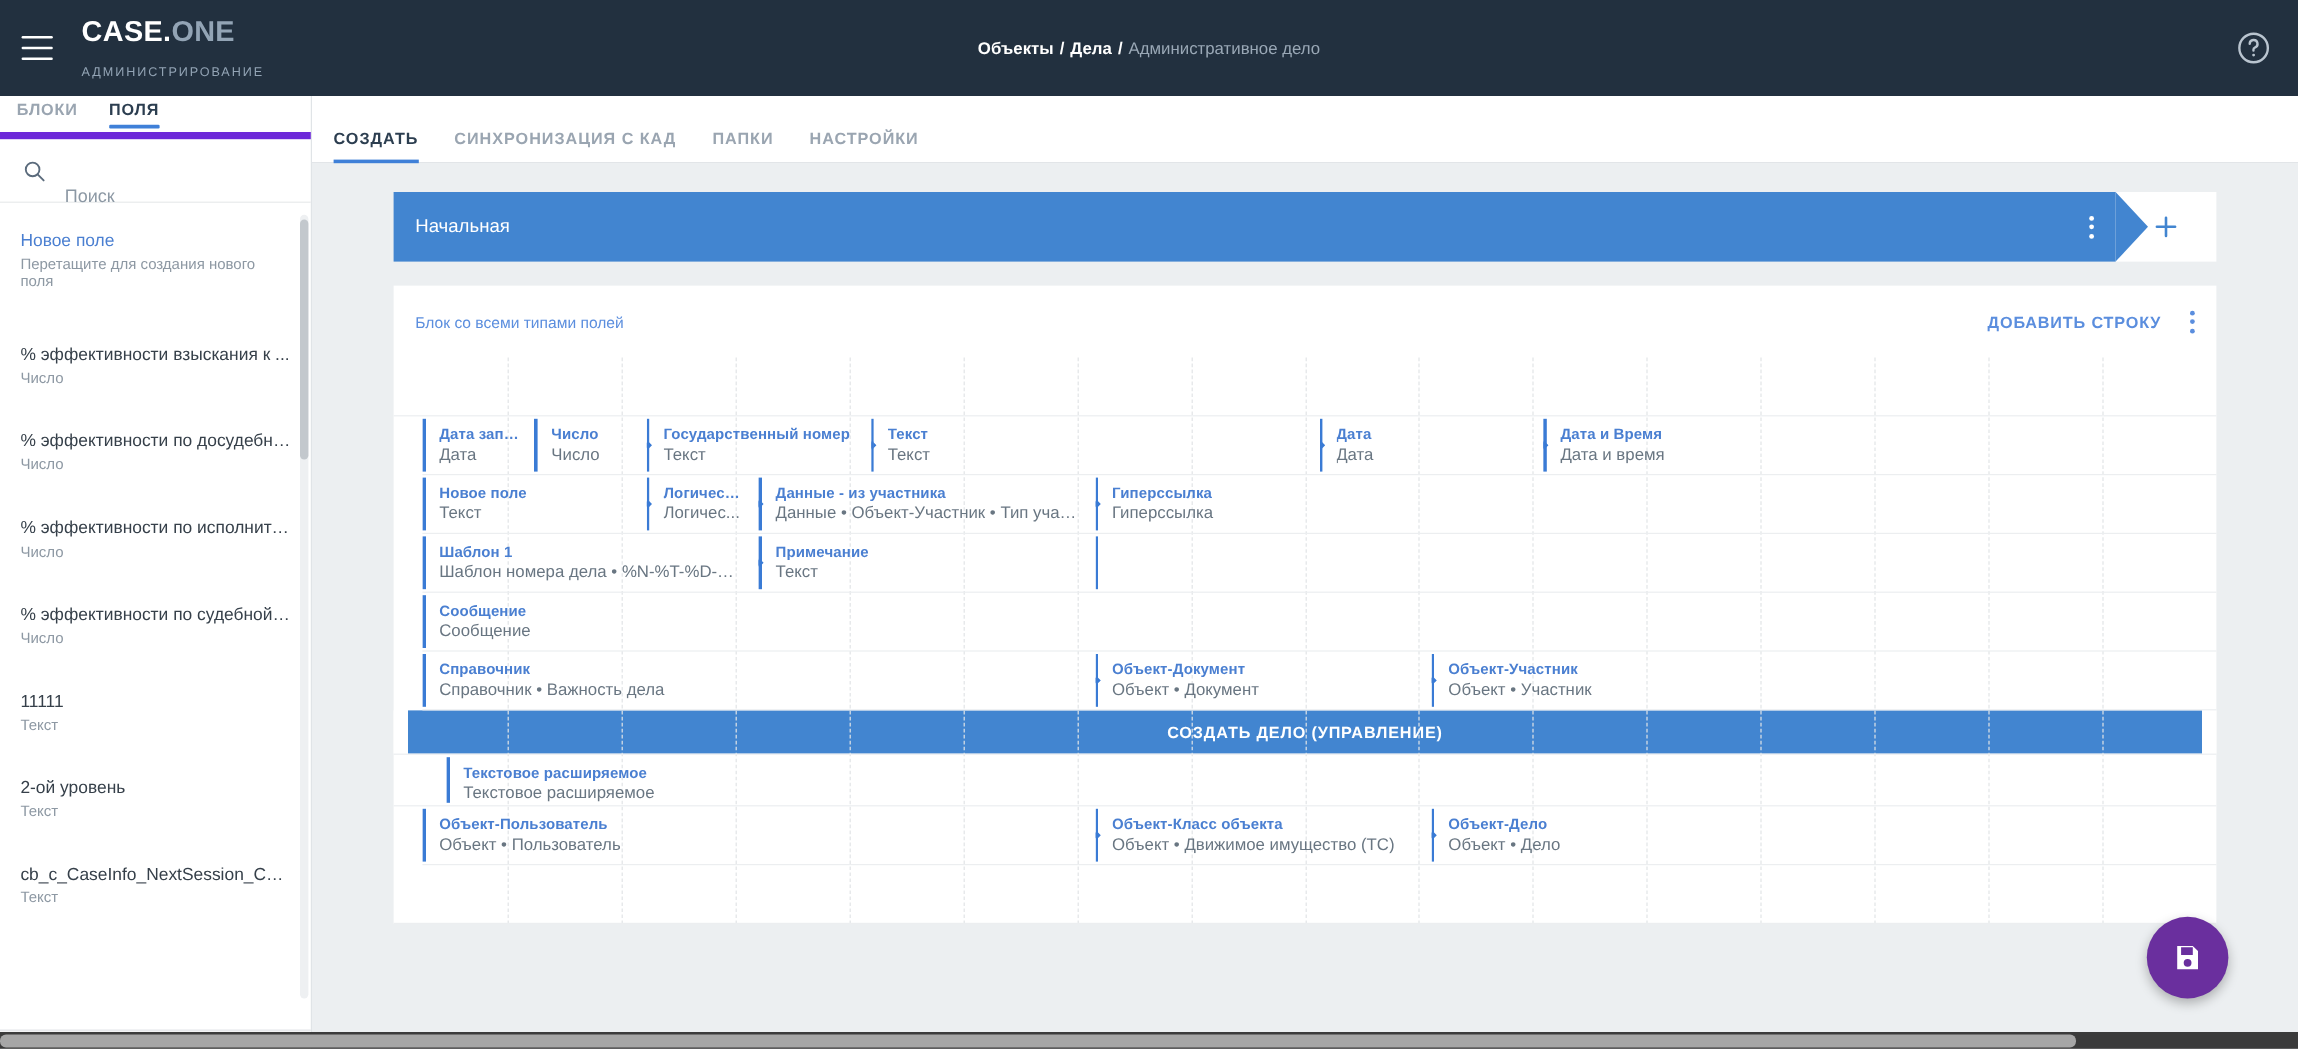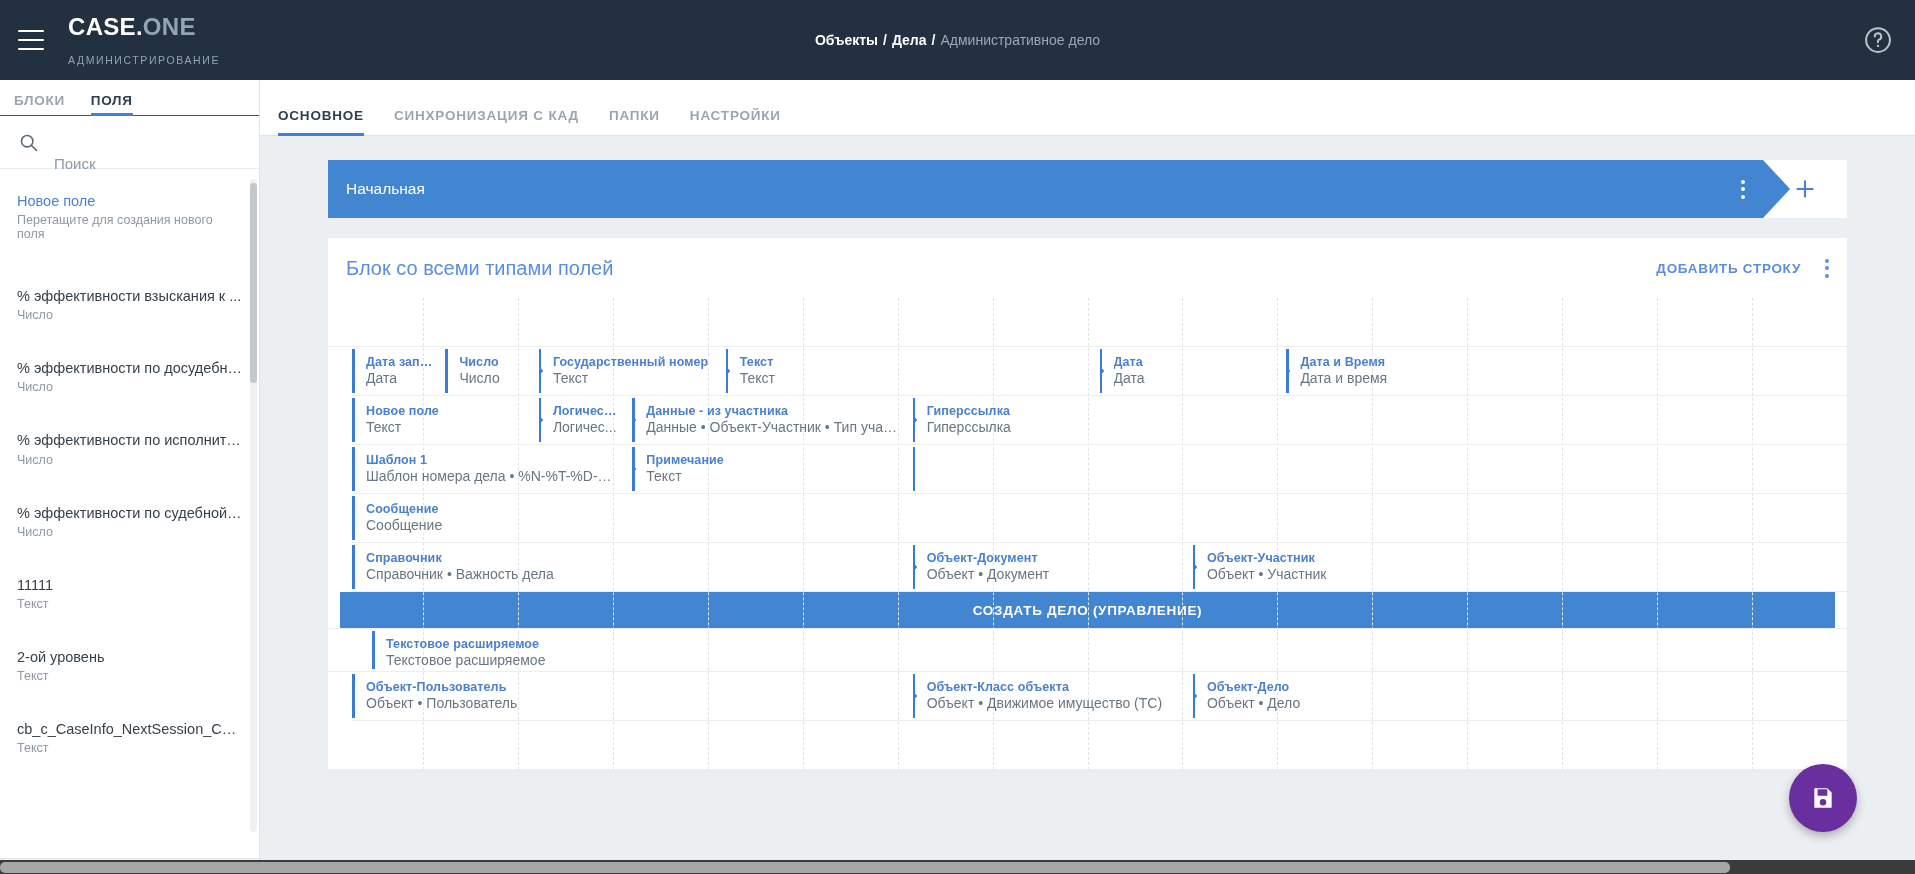--- a/index.html
+++ b/index.html
@@ -47,23 +47,23 @@
 
   
   .leftpanel {
     position: absolute; top: 80px; left: 0;
     width: 260px; height: 794px;
     background: #ffffff;
     border-right: 1px solid #e0e4e7;
     display: flex; flex-direction: column;
   }
   .lp-tabs {
-    height: 36px; display: flex; align-items: flex-end;
+    height: 36px; display: flex; align-items: center;
     padding-left: 14px; gap: 26px;
-    border-bottom: 1px solid #6d28d9;
+    border-bottom: 6px solid #6d28d9;
   }
   .lp-tab {
     font-size: 13.5px; letter-spacing: .7px; font-weight: bold;
     color: #9aa5b1; padding-bottom: 7px; cursor: pointer; position: relative;
   }
   .lp-tab.active { color: #2c3e50; }
   .lp-tab.active::after {
     content: ""; position: absolute; left: 0; right: 0; bottom: -1px;
     height: 3px; background: #3f80d8; border-radius: 1px;
   }
@@ -149,21 +149,21 @@
     width: 84px; background: #ffffff; display: flex;
     align-items: center; justify-content: center; cursor: pointer;
   }
   .stage-add svg { color: #4285d0; }
 
   
   .block-card { background: #ffffff; margin-top: 20px; }
   .block-head {
     height: 60px; display: flex; align-items: center; padding: 0 18px 0 18px;
   }
-  .block-title { font-size: 20px; color: #5b8ede; }
+  .block-title { font-size: 13px; color: #5b8ede; }
   .block-addrow {
     margin-left: auto; font-size: 13.5px; font-weight: bold; letter-spacing: .7px;
     color: #5b8ede; cursor: pointer;
   }
   .block-dots {
     margin-left: 24px; cursor: pointer;
     display: flex; flex-direction: column; gap: 3.5px; align-items: center;
   }
   .block-dots i { width: 4px; height: 4px; background: #5b8ede; border-radius: 50%; display: block; }
 
@@ -330,21 +330,21 @@
 
   <div class="lp-hscroll">
     <div class="lp-hscroll-arrow">◀</div>
     <div class="lp-hscroll-thumb"></div>
   </div>
 </div>
 
 <div class="main">
 
   <div class="main-tabs">
-    <div class="main-tab active">ОСНОВНОЕ</div>
+    <div class="main-tab active">СОЗДАТЬ</div>
     <div class="main-tab">СИНХРОНИЗАЦИЯ С КАД</div>
     <div class="main-tab">ПАПКИ</div>
     <div class="main-tab">НАСТРОЙКИ</div>
   </div>
 
   <div class="canvas">
 
     <div class="stage-row">
       <div class="stage-banner">
         <div class="stage-name">Начальная</div>

